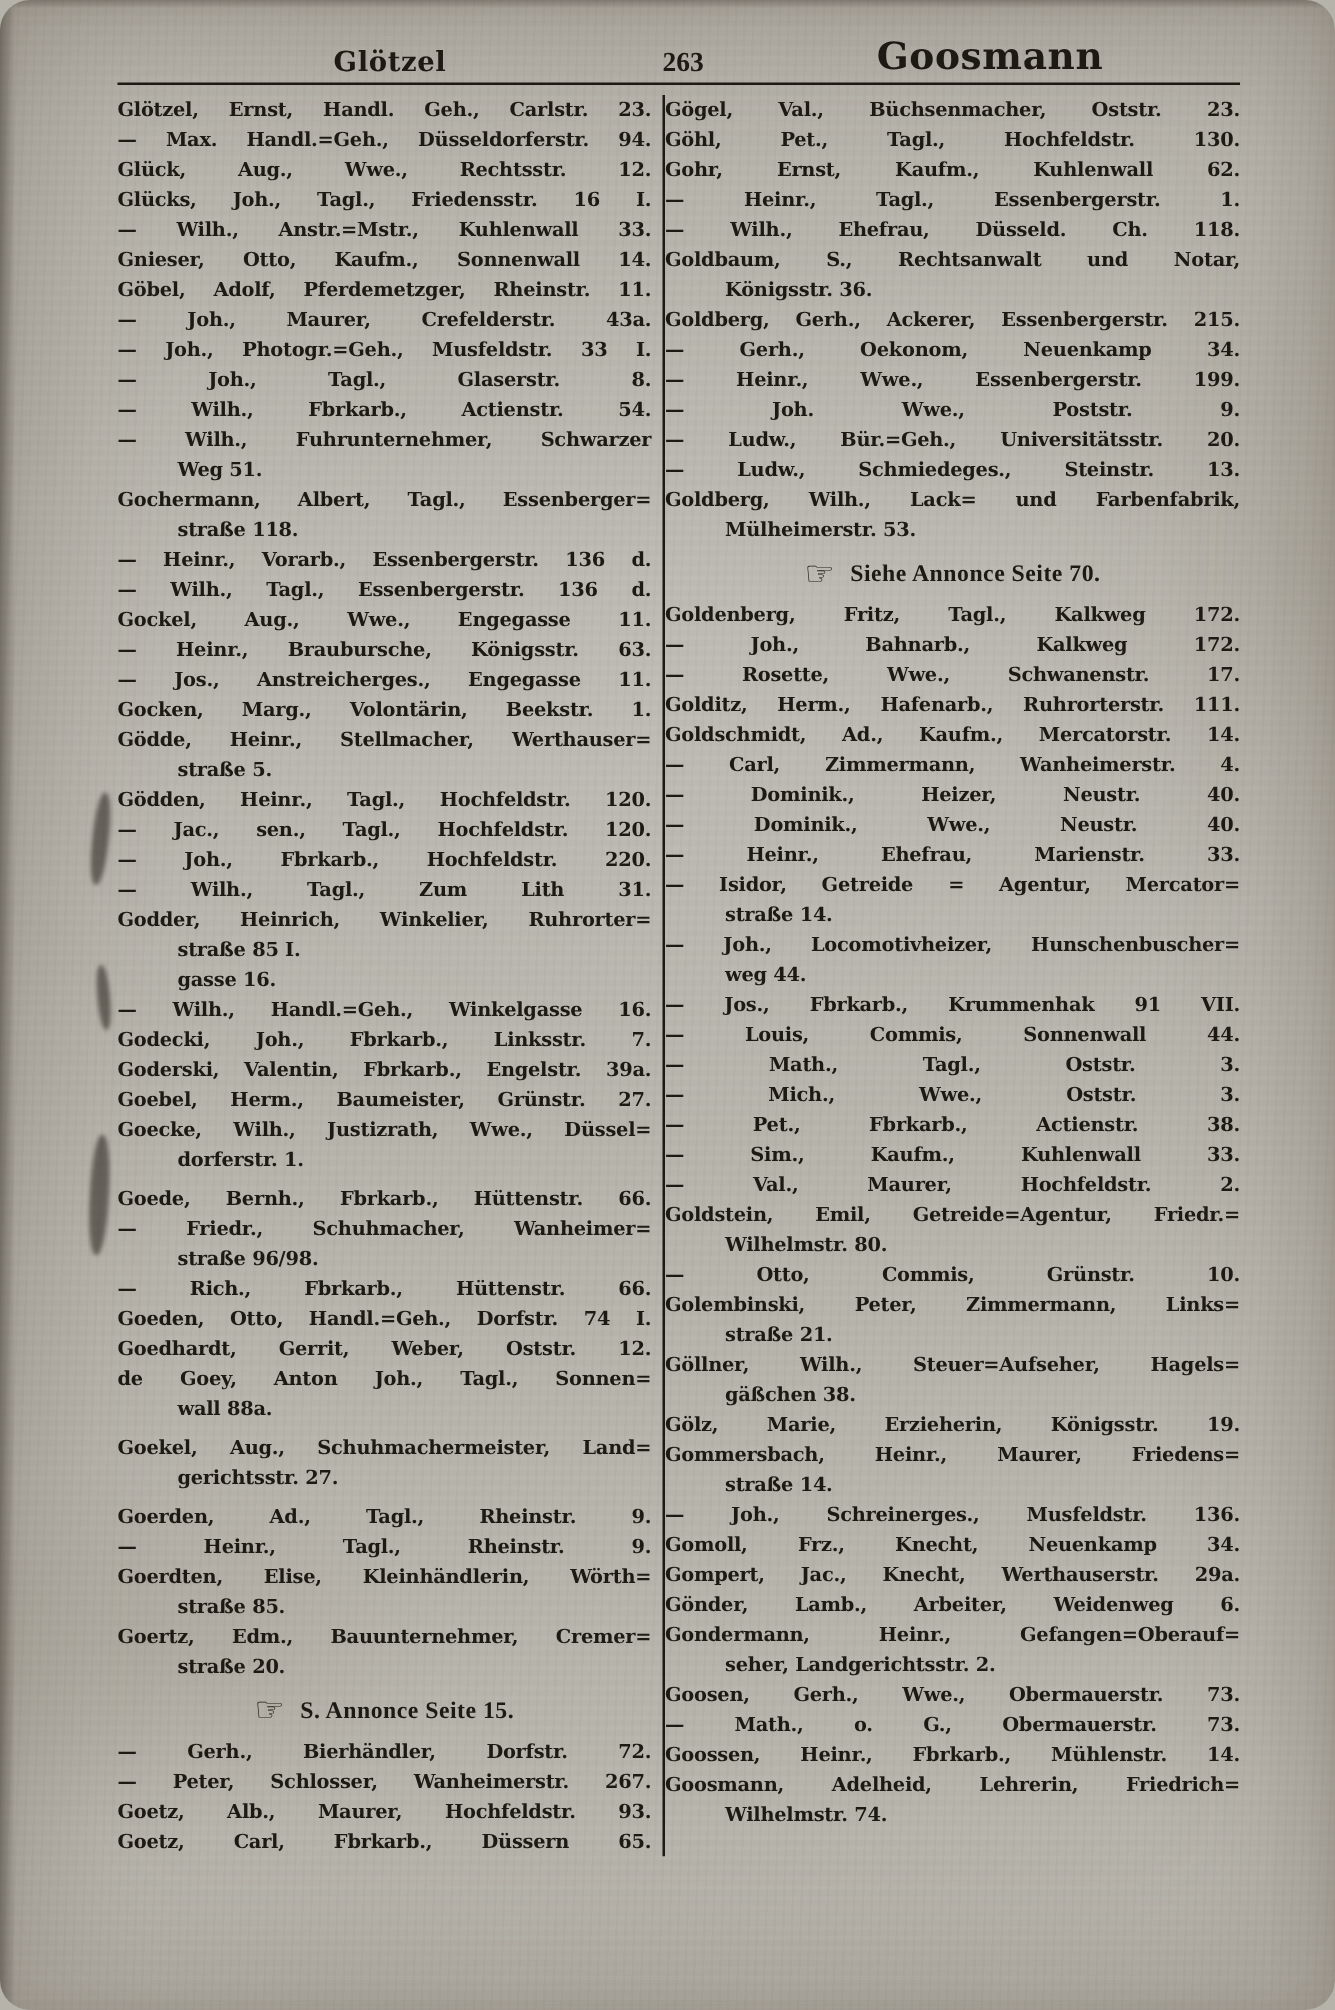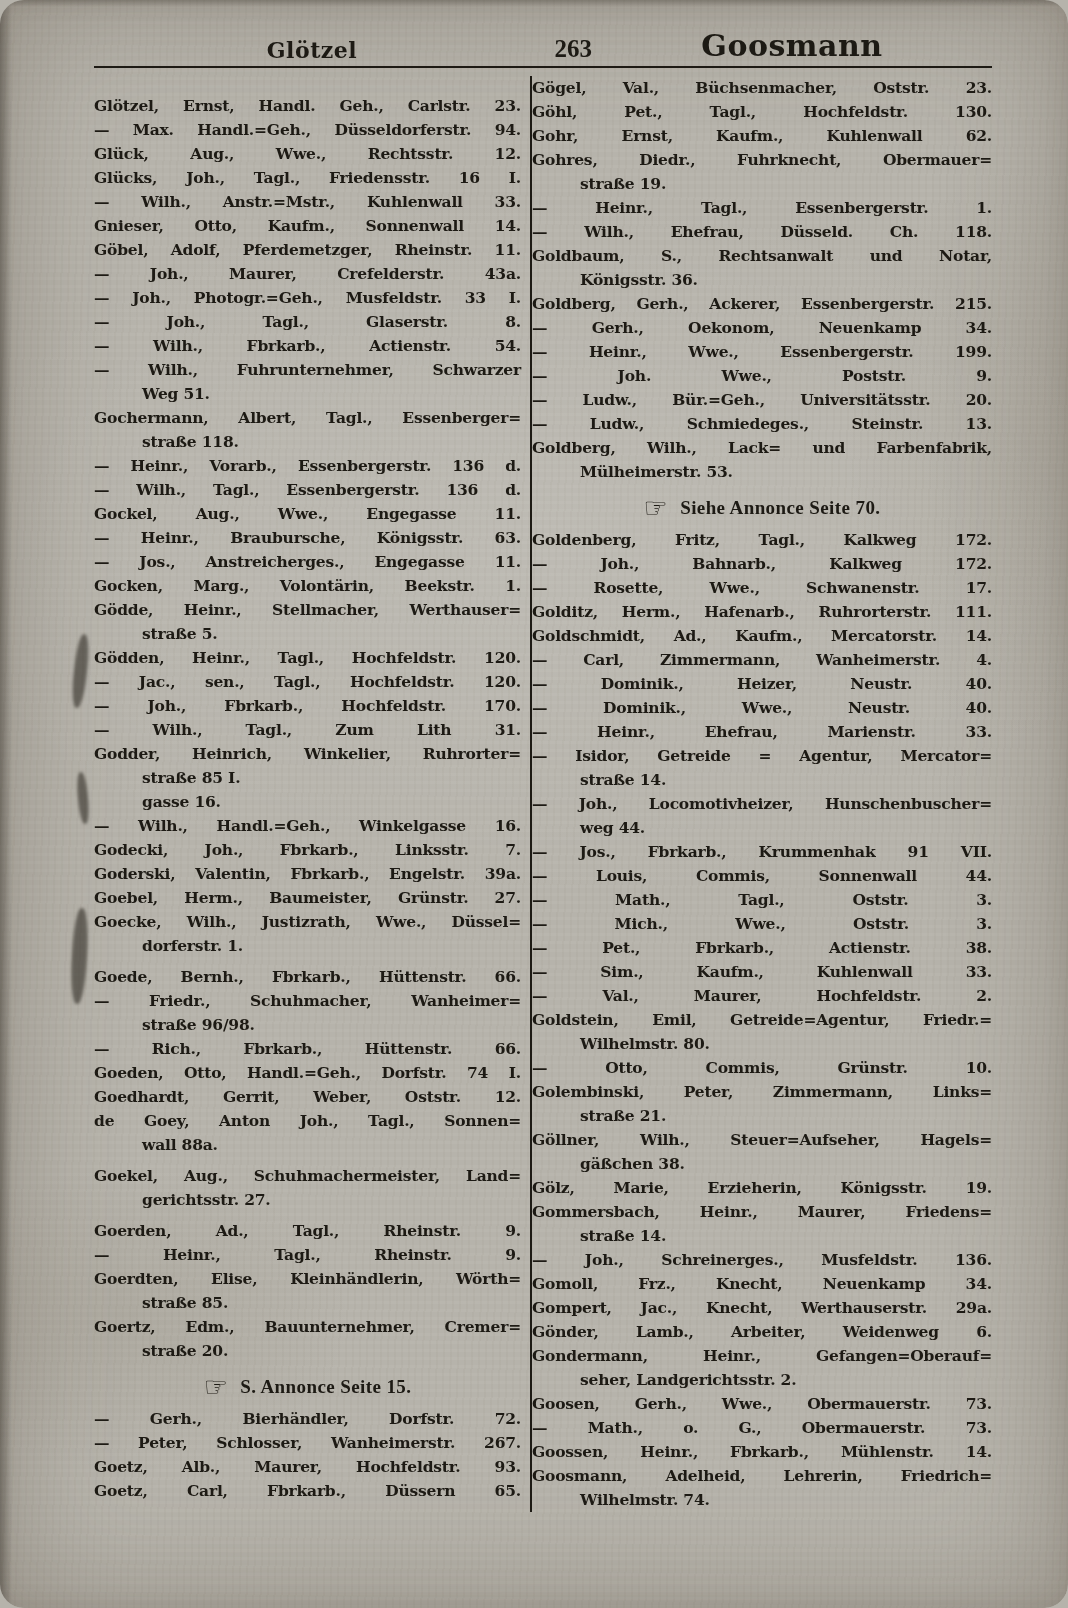--- a/index.html
+++ b/index.html
@@ -39,27 +39,27 @@
     filter:blur(1.5px);opacity:0.55;
   }
   .artifact.a1{left:74px;top:634px;width:13px;height:74px;transform:rotate(6deg);}
   .artifact.a2{left:78px;top:772px;width:10px;height:52px;transform:rotate(-5deg);}
   .artifact.a3{left:72px;top:908px;width:15px;height:96px;transform:rotate(3deg);}
 
   .content{position:relative;padding:20px 76px 0 94px;}
 
   .header{display:flex;align-items:flex-end;height:46px;padding-bottom:3px;}
   .h-left{width:436px;text-align:center;font-size:22px;letter-spacing:0.5px;}
-  .h-center{width:62px;text-align:right;font-size:25px;font-family:"Liberation Serif", serif;font-weight:bold;}
+  .h-center{width:62px;text-align:left;font-size:22px;font-family:"Liberation Serif", serif;font-weight:bold;}
   .h-right{flex:1;text-align:center;font-size:30px;letter-spacing:0.5px;}
   .header-rule{border-top:2px solid var(--ink);height:0;}
 
   .columns{display:flex;margin-top:8px;}
   .column{font-size:15.5px;line-height:24px;letter-spacing:-0.2px;}
-  .col-left{width:436px;padding-right:9px;margin-top:18px;}
+  .col-left{width:436px;padding-right:9px;}
   .divider{width:2px;background:var(--ink);}
   .col-right{flex:1;}
 
   .entry{margin:0;}
   .entry.gap{margin-top:7px;}
   .entry-line{
     text-align:justify;
     text-align-last:justify;
     text-justify:inter-word;
     white-space:normal;
@@ -164,21 +164,21 @@
             <div class="entry-line">Gödde, Heinr., Stellmacher, Werthauser=</div>
             <div class="entry-line cont">straße 5.</div>
           </div>
           <div class="entry">
             <div class="entry-line">Gödden, Heinr., Tagl., Hochfeldstr. 120.</div>
           </div>
           <div class="entry">
             <div class="entry-line">— Jac., sen., Tagl., Hochfeldstr. 120.</div>
           </div>
           <div class="entry">
-            <div class="entry-line">— Joh., Fbrkarb., Hochfeldstr. 170.</div>
+            <div class="entry-line">— Joh., Fbrkarb., Hochfeldstr. 220.</div>
           </div>
           <div class="entry">
             <div class="entry-line">— Wilh., Tagl., Zum Lith 31.</div>
           </div>
           <div class="entry">
             <div class="entry-line">Godder, Heinrich, Winkelier, Ruhrorter=</div>
             <div class="entry-line cont">straße 85 I.</div>
           </div>
           <div class="entry">
             <div class="entry-line cont">gasse 16.</div>
@@ -257,24 +257,20 @@
       <div class="divider"></div>
       <div class="column col-right" id="col-right">
           <div class="entry">
             <div class="entry-line">Gögel, Val., Büchsenmacher, Oststr. 23.</div>
           </div>
           <div class="entry">
             <div class="entry-line">Göhl, Pet., Tagl., Hochfeldstr. 130.</div>
           </div>
           <div class="entry">
             <div class="entry-line">Gohr, Ernst, Kaufm., Kuhlenwall 62.</div>
-          </div>
-          <div class="entry">
-            <div class="entry-line">Gohres, Diedr., Fuhrknecht, Obermauer=</div>
-            <div class="entry-line cont">straße 19.</div>
           </div>
           <div class="entry">
             <div class="entry-line">— Heinr., Tagl., Essenbergerstr. 1.</div>
           </div>
           <div class="entry">
             <div class="entry-line">— Wilh., Ehefrau, Düsseld. Ch. 118.</div>
           </div>
           <div class="entry">
             <div class="entry-line">Goldbaum, S., Rechtsanwalt und Notar,</div>
             <div class="entry-line cont">Königsstr. 36.</div>

